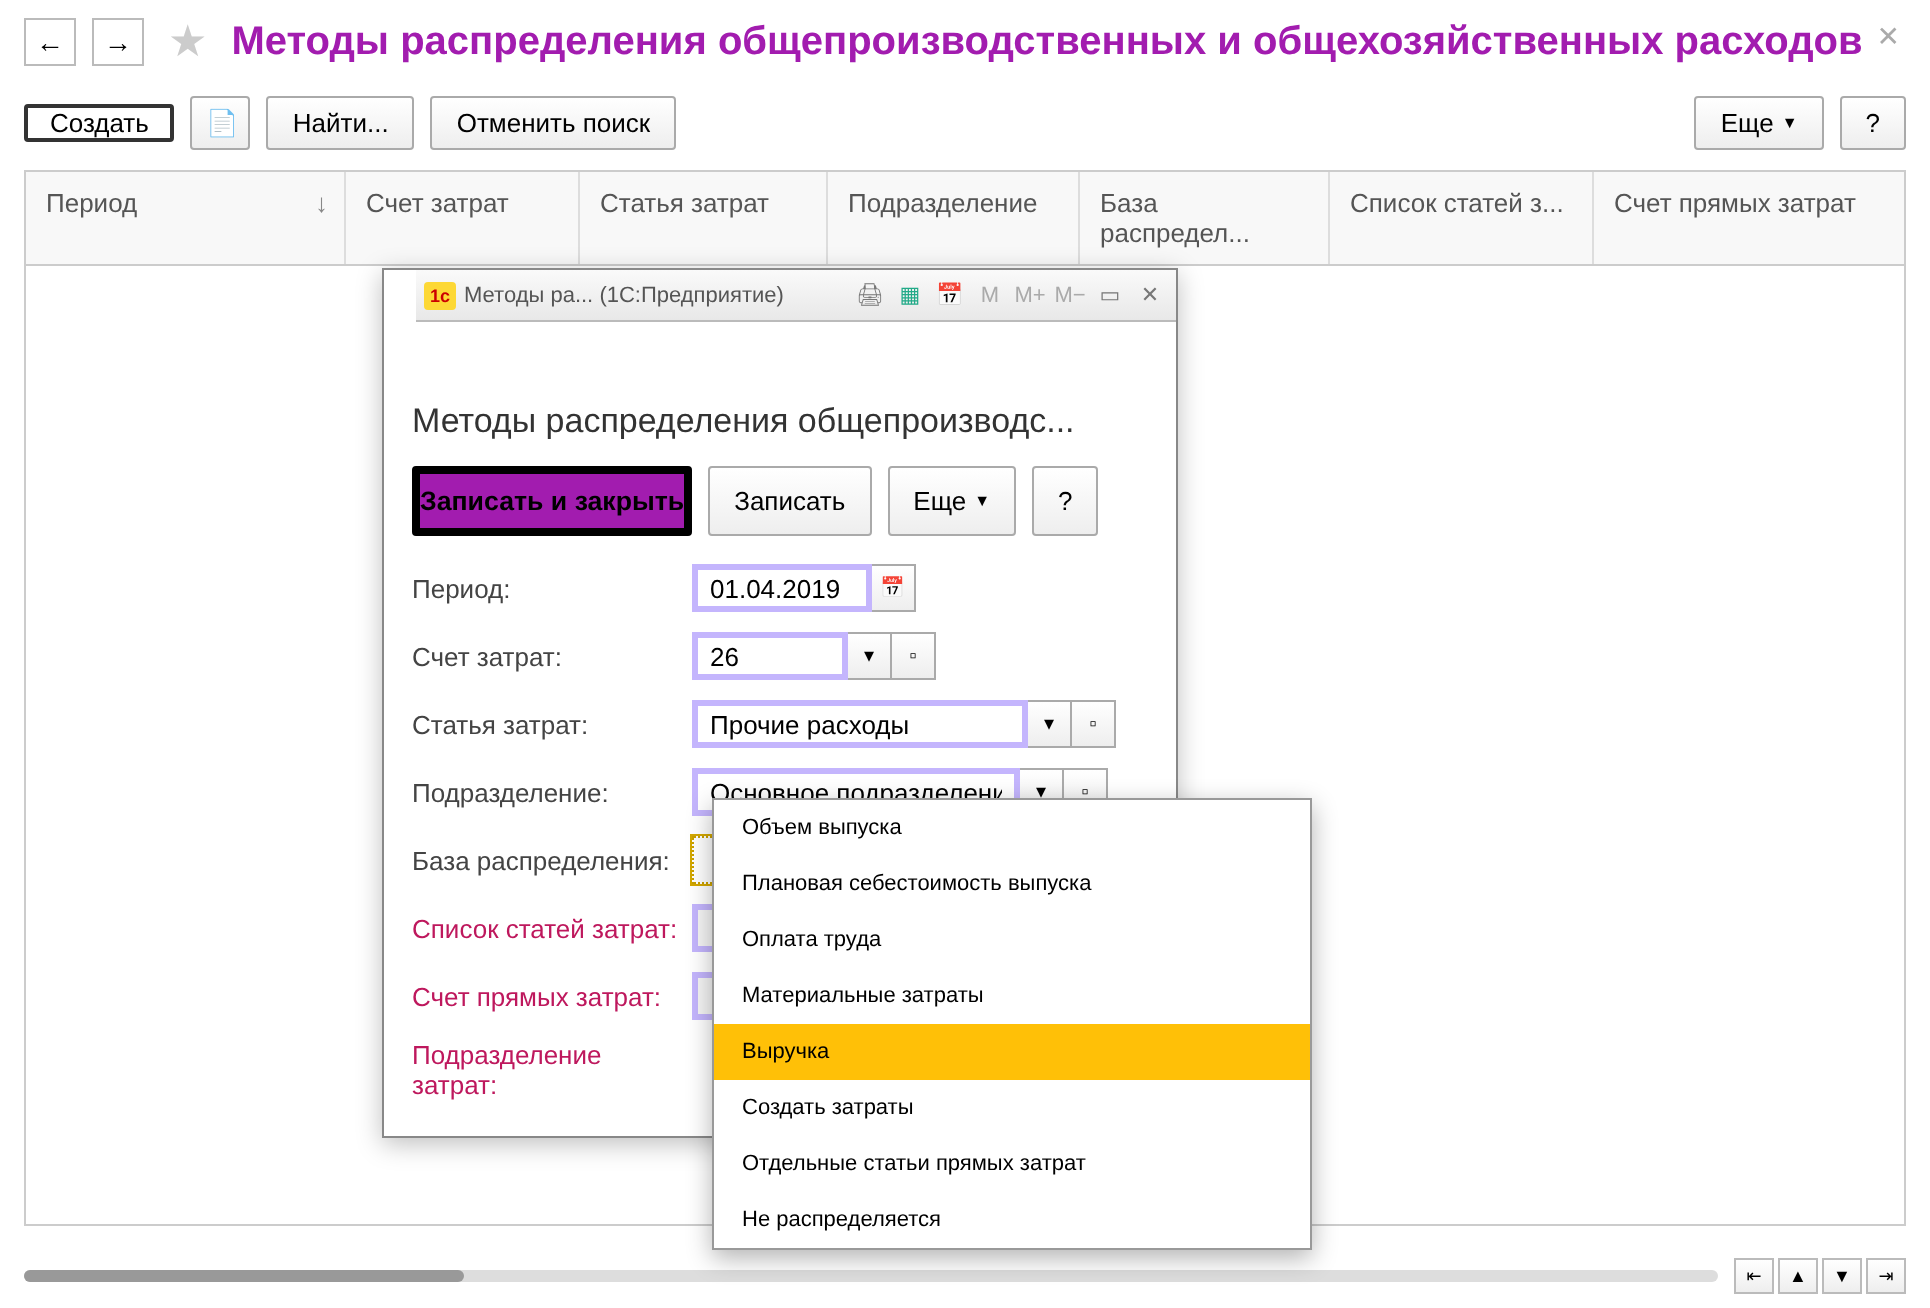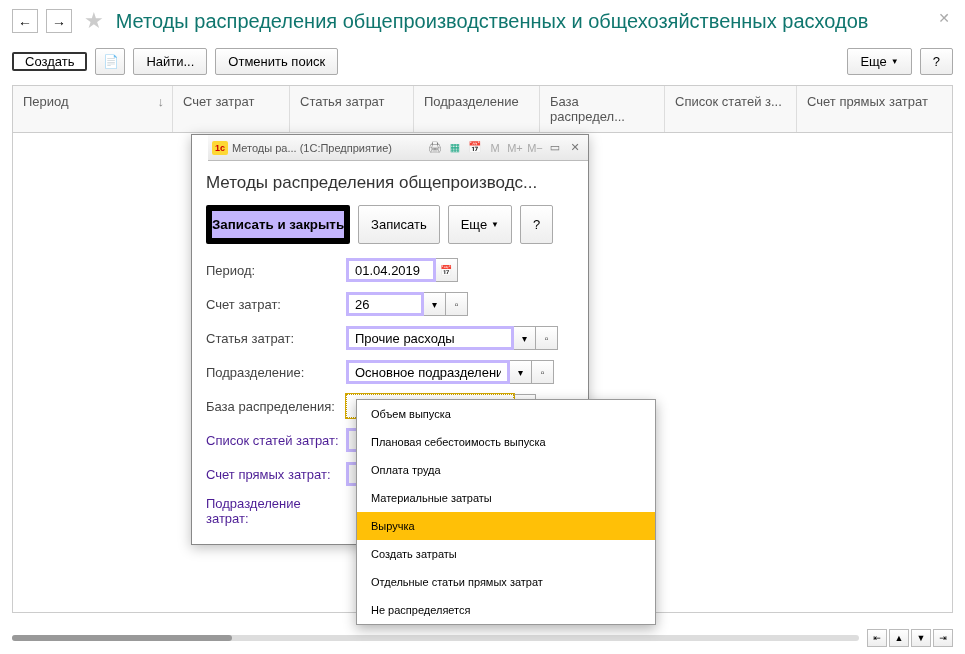--- a/index.html
+++ b/index.html
@@ -29,22 +29,22 @@
       justify-content: center;
       font-size: 14px;
     }
     .star-icon {
       color: #ccc;
       font-size: 22px;
       margin: 0 4px;
     }
     .page-title {
       font-size: 20px;
-      font-weight: normal;
-      color: #0f766e;
+      font-weight: bold;
+      color: #a21caf;
     }
     .close-x {
       position: absolute;
       right: 15px;
       top: 10px;
       color: #aaa;
       cursor: pointer;
       font-size: 14px;
     }
     .toolbar {
@@ -148,50 +148,51 @@
       background: none;
       cursor: pointer;
       font-size: 11px;
       color: #777;
       display: flex;
       align-items: center;
       justify-content: center;
     }
     .dialog-content {
       padding: 12px 14px 18px;
+      margin-top: 28px;
     }
     .dialog-title {
       font-size: 17px;
       color: #333;
       margin-bottom: 12px;
     }
     .dialog-toolbar {
       display: flex;
       gap: 8px;
       margin-bottom: 14px;
     }
     .btn-yellow {
-      background: #c4b5fd;
-      border: 6px solid #000000;
+      background: #a21caf;
+      border: 4px solid #000000;
       padding: 6px 0;
       font-weight: bold;
       cursor: pointer;
       border-radius: 2px;
     }
     .form-row {
       display: flex;
       align-items: center;
       margin-bottom: 10px;
     }
     .form-label {
       width: 140px;
       color: #444;
       font-size: 13px;
     }
-    .form-label.disabled { color: #4c1d95; }
+    .form-label.disabled { color: #be185d; }
     .input-wrap {
       display: flex;
       align-items: center;
     }
     .form-input {
       border: 3px solid #c4b5fd;
       padding: 4px 6px;
       font-size: 13px;
       height: 24px;
     }

